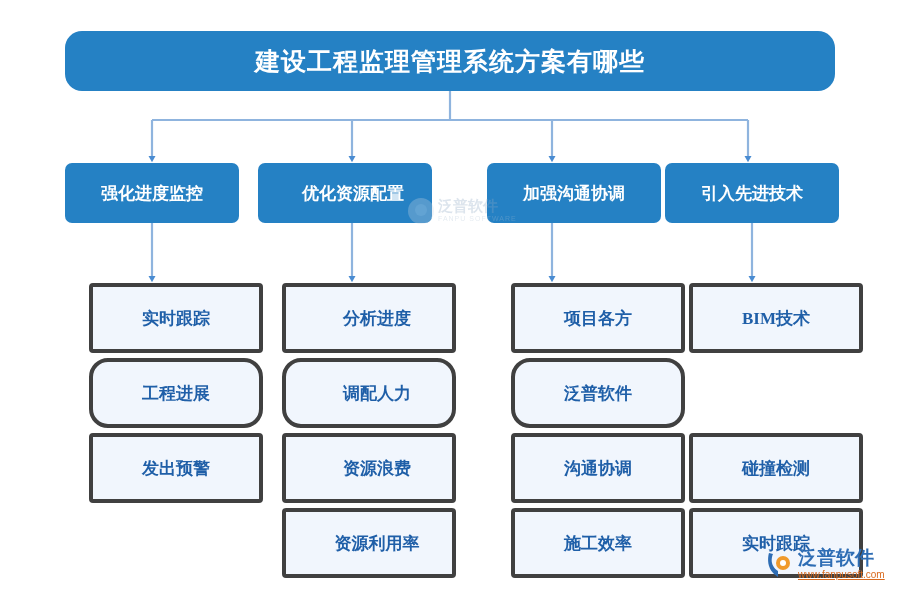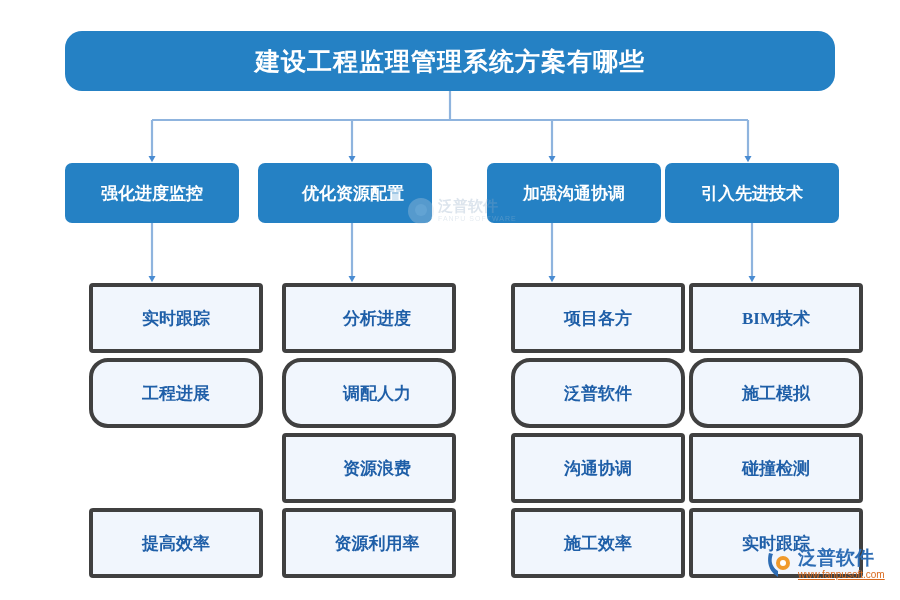--- a/index.html
+++ b/index.html
@@ -242,22 +242,22 @@
   <div class="branch-box col-3">
     <span class="branch-text">引入先进技术</span>
   </div>
 
   <div class="leaf-box col-0 row-0">
     <span class="leaf-text">实时跟踪</span>
   </div>
   <div class="leaf-box col-0 row-1">
     <span class="leaf-text">工程进展</span>
   </div>
-  <div class="leaf-box col-0 row-3">
-    <span class="leaf-text">提高效率</span>
+  <div class="leaf-box col-0 row-2">
+    <span class="leaf-text">发出预警</span>
   </div>
 
   <div class="leaf-box col-1 row-0">
     <span class="leaf-text">分析进度</span>
   </div>
   <div class="leaf-box col-1 row-1">
     <span class="leaf-text">调配人力</span>
   </div>
   <div class="leaf-box col-1 row-3">
     <span class="leaf-text">资源利用率</span>
@@ -274,23 +274,20 @@
   </div>
   <div class="leaf-box col-2 row-2">
     <span class="leaf-text">沟通协调</span>
   </div>
   <div class="leaf-box col-2 row-3">
     <span class="leaf-text">施工效率</span>
   </div>
 
   <div class="leaf-box col-3 row-0">
     <span class="leaf-text">BIM技术</span>
-  </div>
-  <div class="leaf-box col-3 row-1">
-    <span class="leaf-text">施工模拟</span>
   </div>
   <div class="leaf-box col-3 row-2">
     <span class="leaf-text">碰撞检测</span>
   </div>
   <div class="leaf-box col-3 row-3">
     <span class="leaf-text">实时跟踪</span>
   </div>
 
   <div class="watermark-center">
     <span class="wm-mark"></span>

